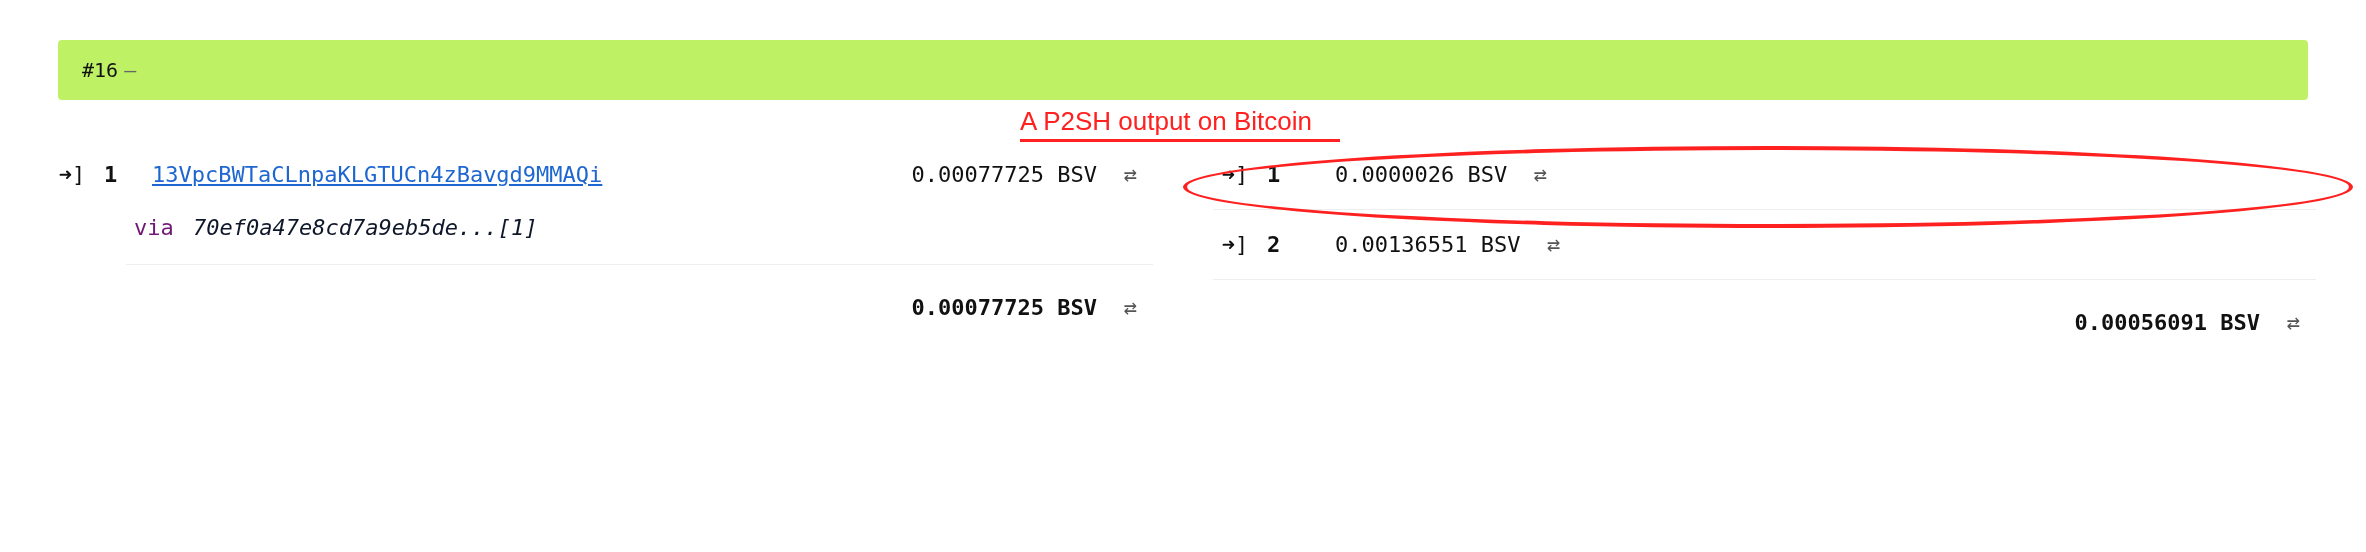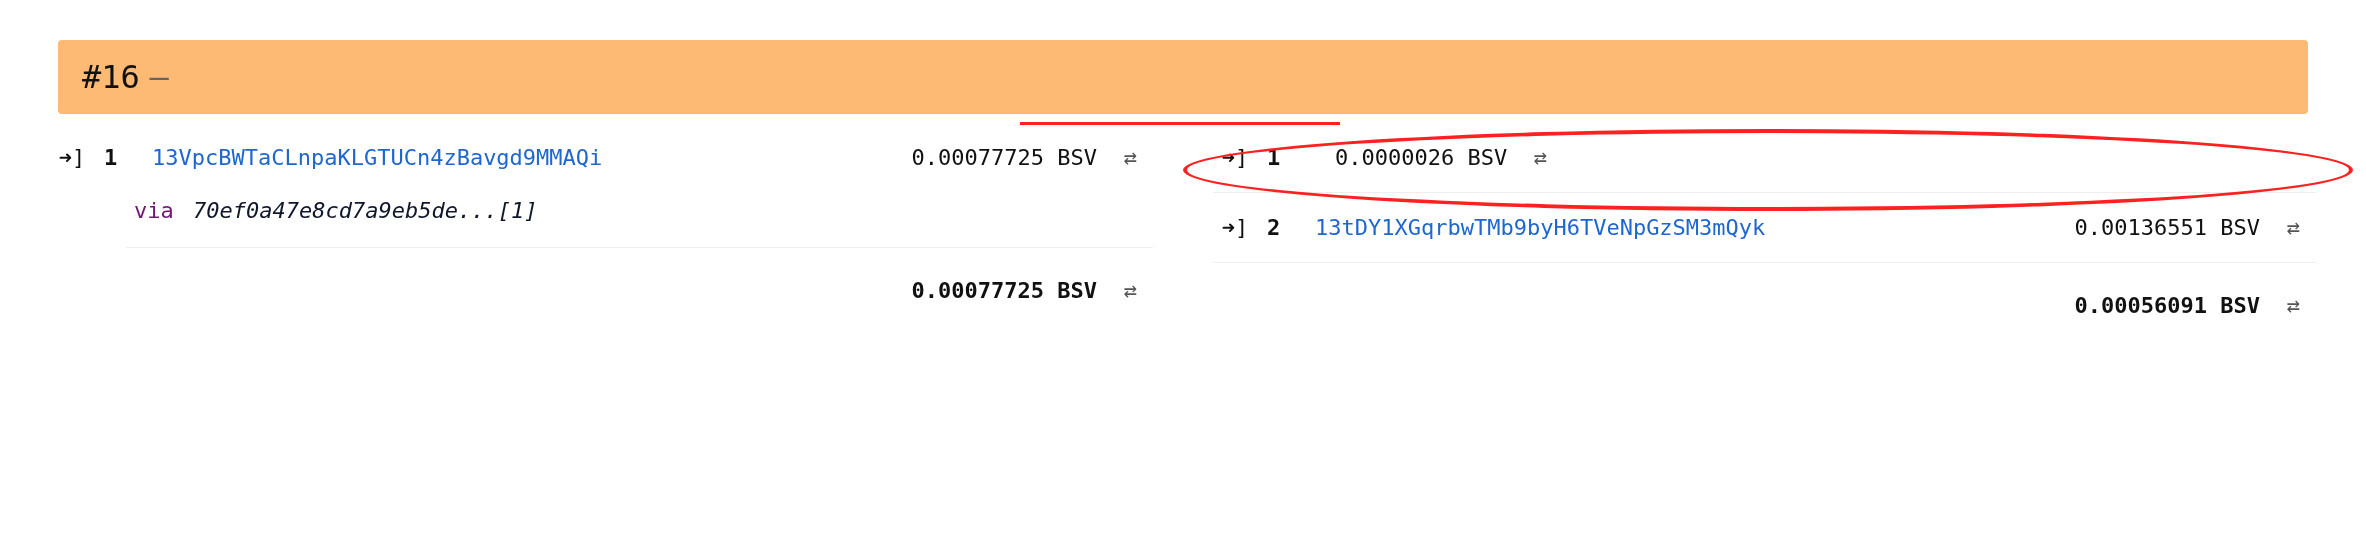--- a/index.html
+++ b/index.html
@@ -9,28 +9,28 @@
     font-family: ui-monospace, SFMono-Regular, Menlo, Monaco, Consolas, monospace;
     font-size: 22px;
     color: #111;
     background: #fff;
   }
   .page {
     width: 2366px;
     padding: 40px 50px 40px 50px;
   }
   .txid-header {
-    background: #fdba74;
+    background: #bef264;
     padding: 18px 24px;
     margin: 0 8px 0 8px;
     border-radius: 4px;
     display: flex;
     align-items: flex-end;
     gap: 0.5ch;
-    font-size: 32px;
+    font-size: 20px;
   }
   .txid-header .idx { color: #111; }
   .txid-header .dash { color: #666; }
   .txid-header .hash { color: #1e66d0; }
 
   .annot {
     position: relative;
     left: 970px;
     top: 6px;
     color: #ff2020;
@@ -73,20 +73,21 @@
     flex: 0 0 30px;
     font-weight: 600;
     color: #111;
   }
   .row .addr {
     flex: 1 1 auto;
     color: #1e66d0;
     white-space: nowrap;
     overflow: hidden;
     text-overflow: ellipsis;
+    text-decoration: underline;
   }
   .row .addr a { color: #1e66d0; text-decoration: none; }
   .row .amt {
     flex: 0 0 auto;
     color: #111;
     white-space: nowrap;
     margin-left: 20px;
   }
   .row .swap {
     flex: 0 0 30px;
@@ -127,20 +128,21 @@
 <body>
 
 <div class="page">
 
   <div class="txid-header">
     <span class="idx">#16</span>
     <span class="dash">–</span>
   </div>
 
   <div class="annot">
+    <span>A P2SH output on Bitcoin</span>
     <span class="under"></span>
   </div>
 
   <div class="cols">
 
     <div class="col">
 
       <div class="row noborder">
         <span class="ico">➜]</span>
         <span class="num">1</span>
@@ -175,23 +177,20 @@
         <span class="num">1</span>
         <span class="amt">
           <span>0.0000026</span> <span>BSV</span>
         </span>
         <span class="swap">⇄</span>
       </div>
 
       <div class="row">
         <span class="ico">➜]</span>
         <span class="num">2</span>
-        <span class="addr">
-          <a>13tDY1XGqrbwTMb9byH6TVeNpGzSM3mQyk</a>
-        </span>
         <span class="amt">
           <span>0.00136551</span> <span>BSV</span>
         </span>
         <span class="swap">⇄</span>
       </div>
 
       <div class="total-row">
         <span class="amt">
           <span>0.00056091</span> <span>BSV</span>
         </span>

